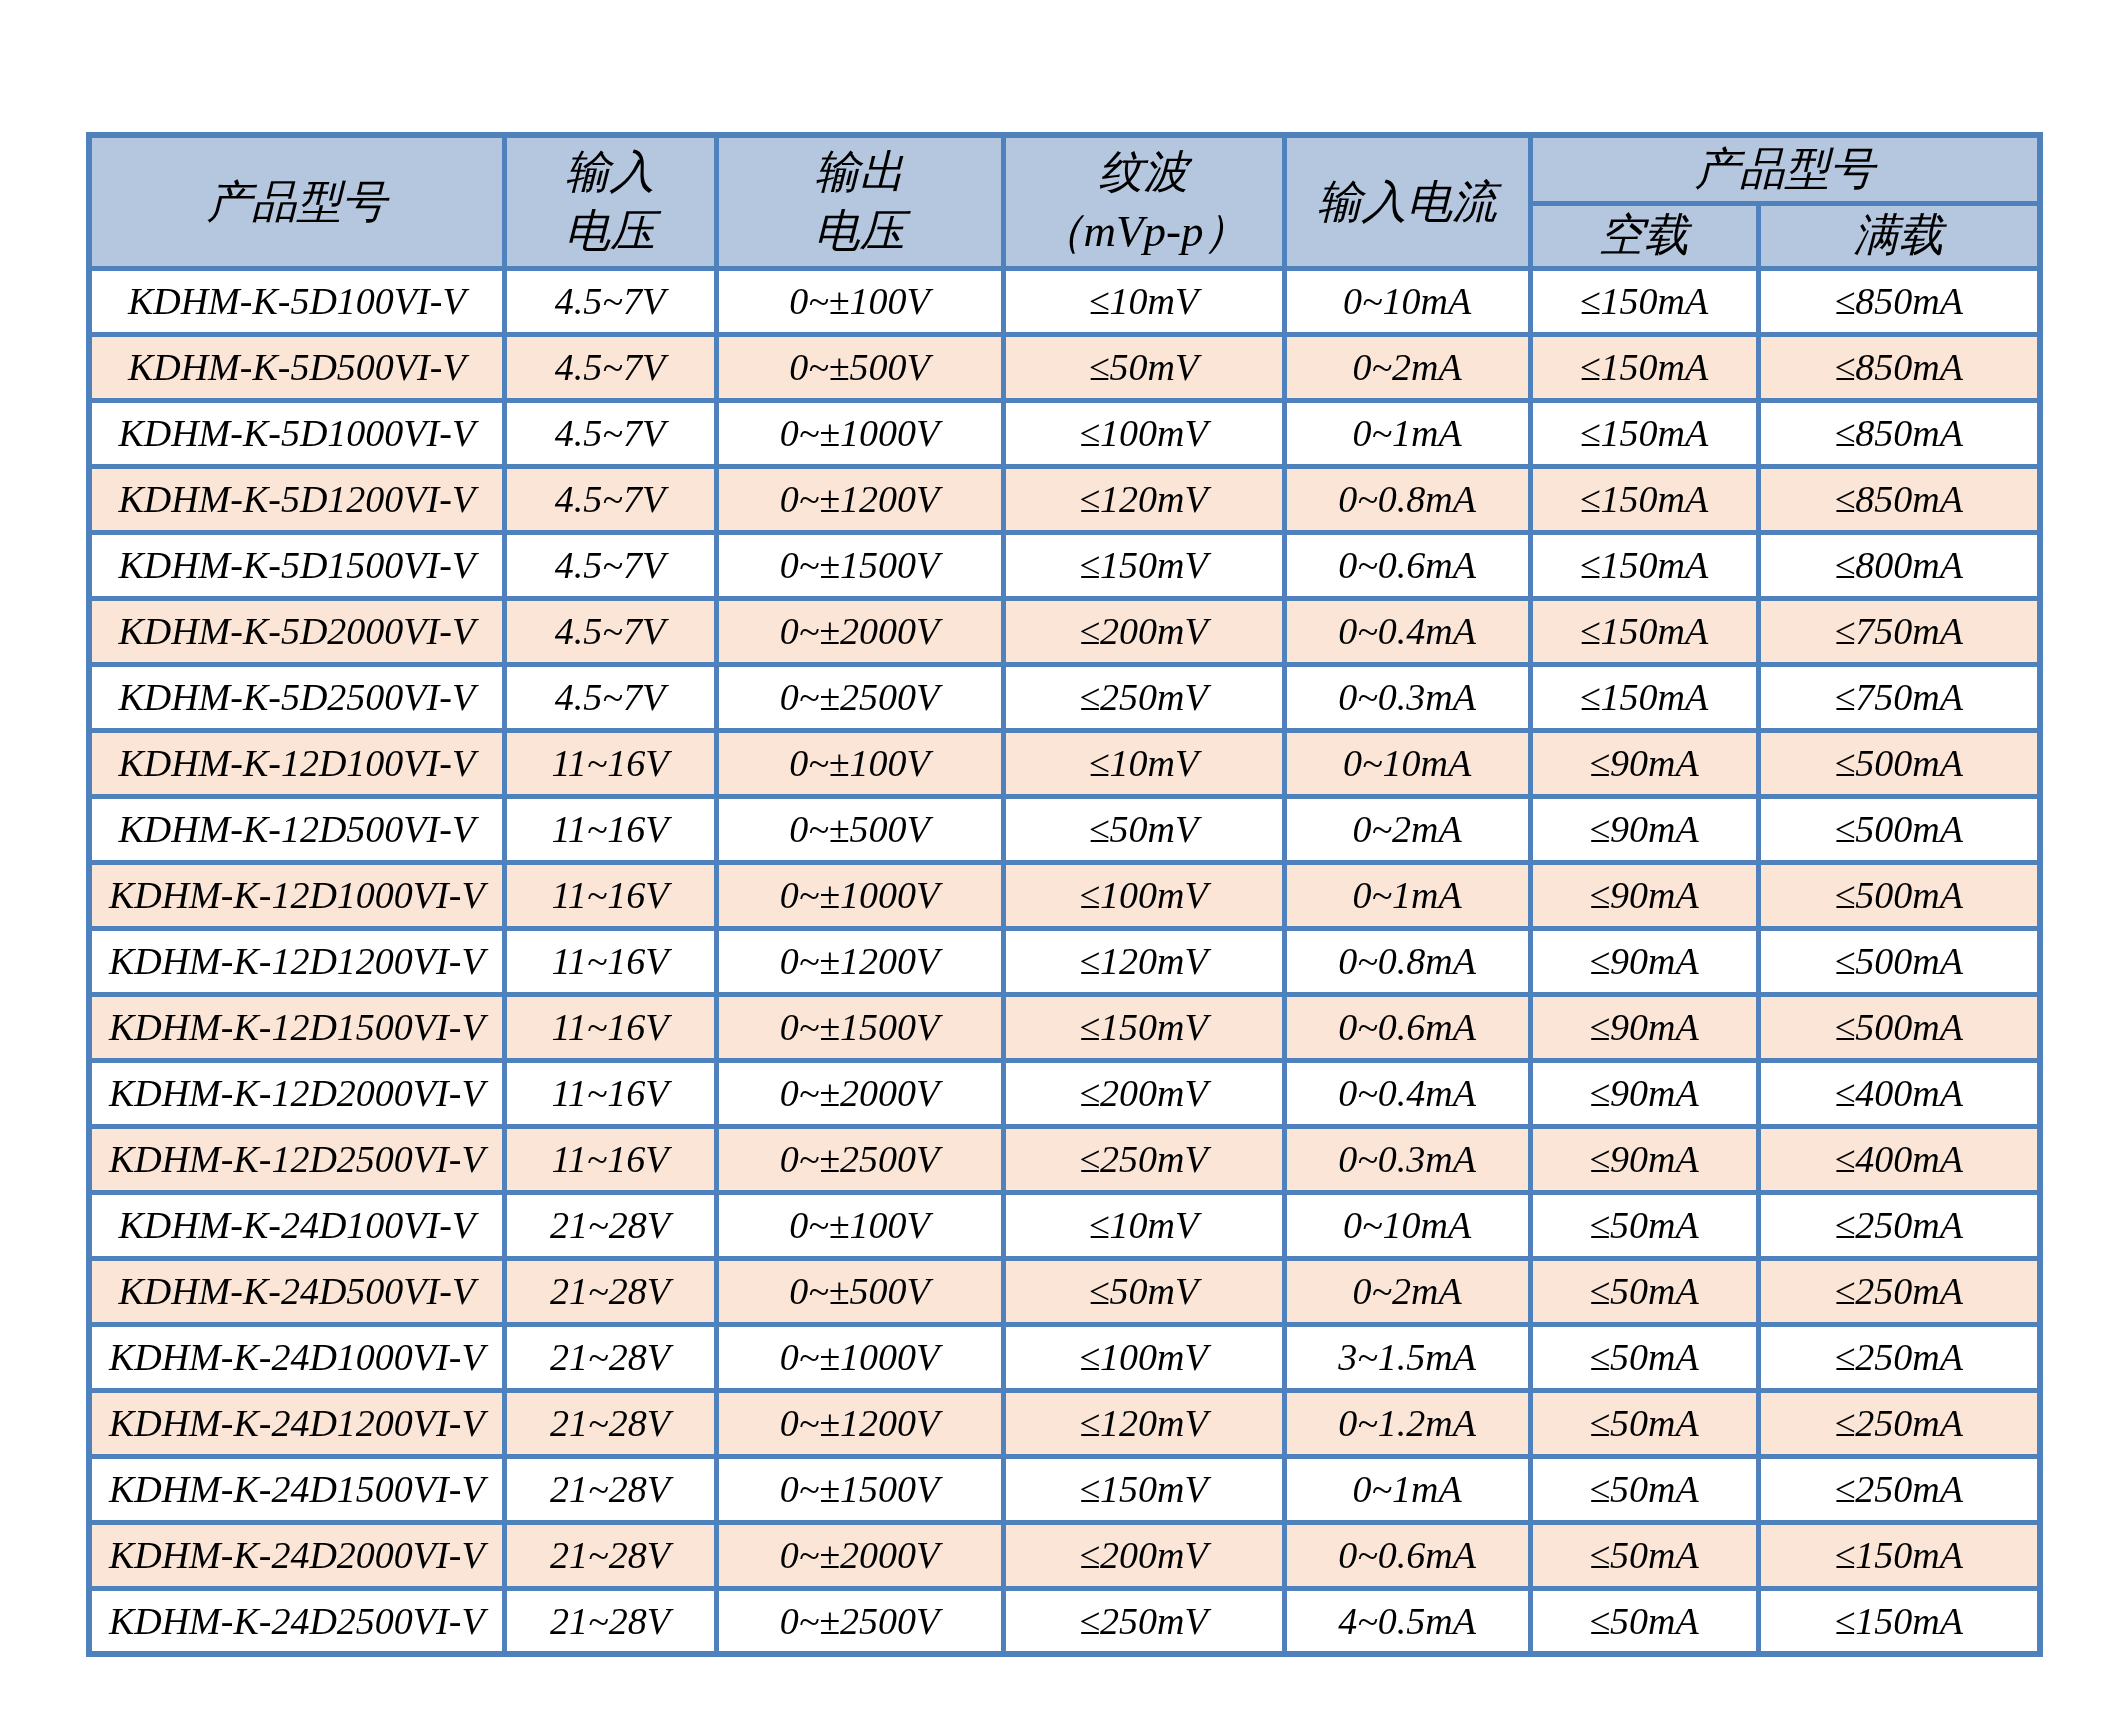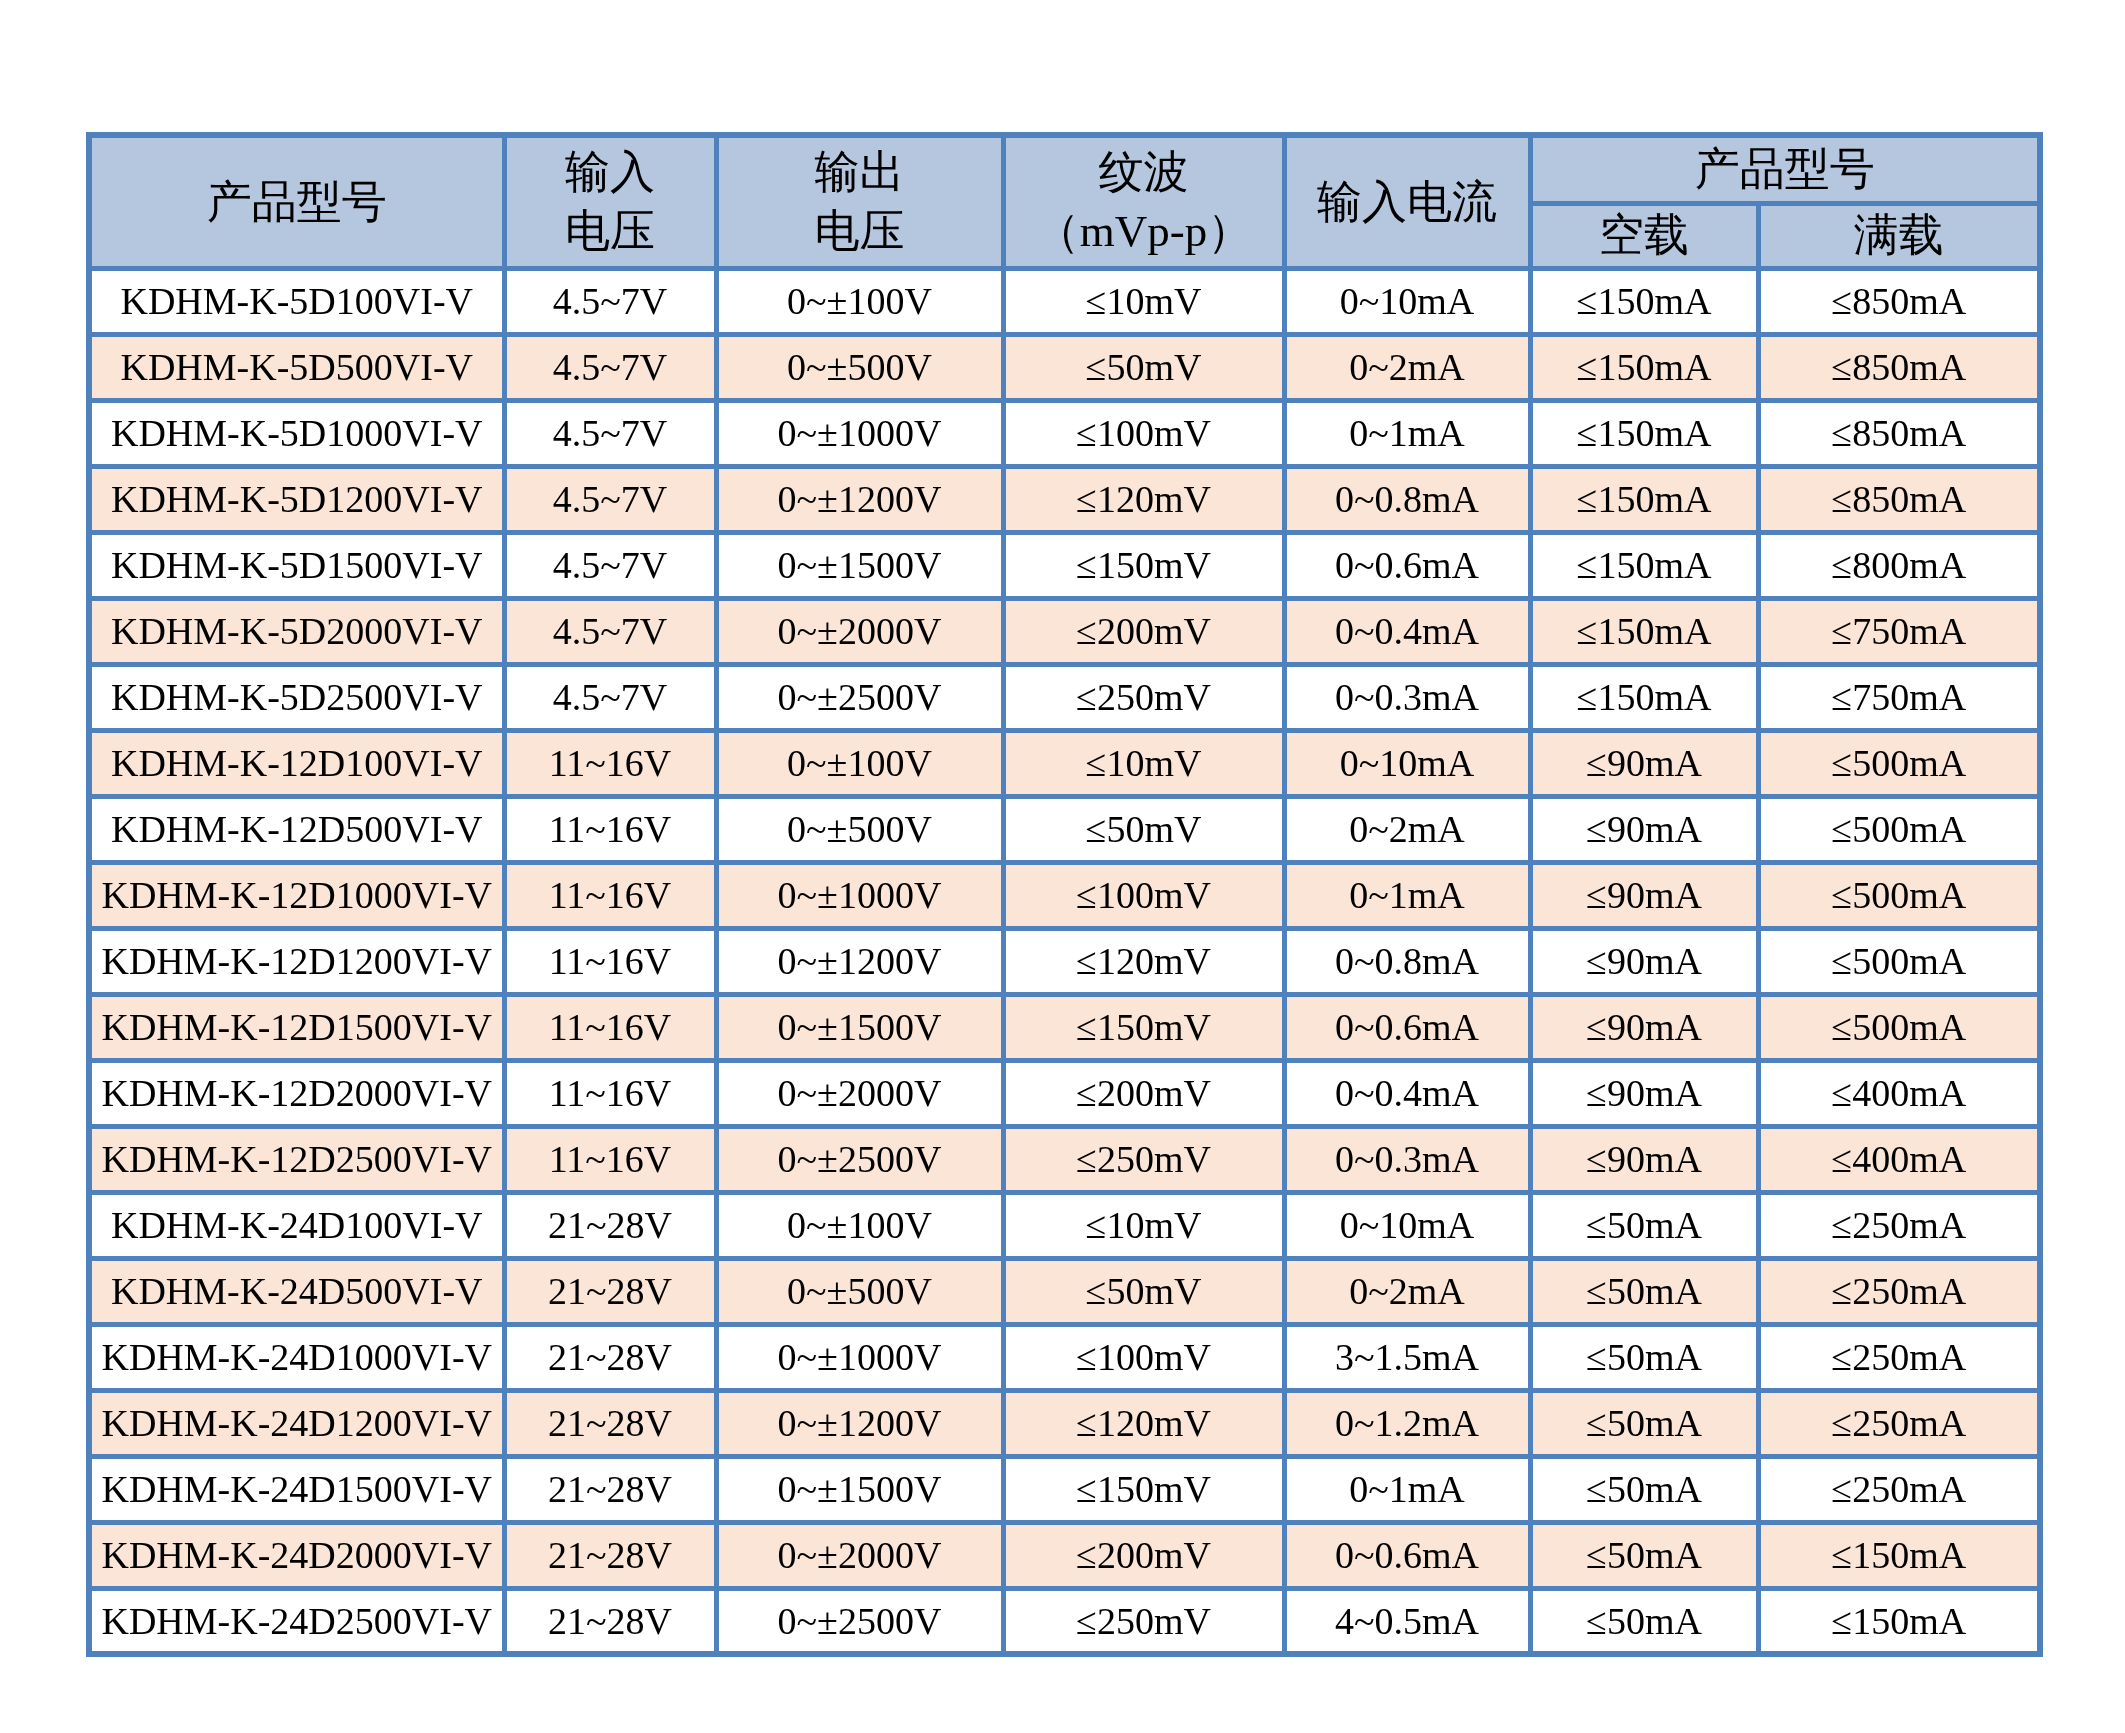--- a/index.html
+++ b/index.html
@@ -14,20 +14,21 @@
     padding: 0;
     background: #ffffff;
   }
   .page {
     position: relative;
     width: 2125px;
     height: 1734px;
     background: #ffffff;
     overflow: hidden;
     font-family: "Liberation Serif", "DejaVu Serif", serif;
+    font-style: italic;
   }
   table.spec-table {
     position: absolute;
     left: 86px;
     top: 132px;
     width: 1952px;
     border-collapse: collapse;
     table-layout: fixed;
     border: 6.1px solid var(--border-color);
   }

